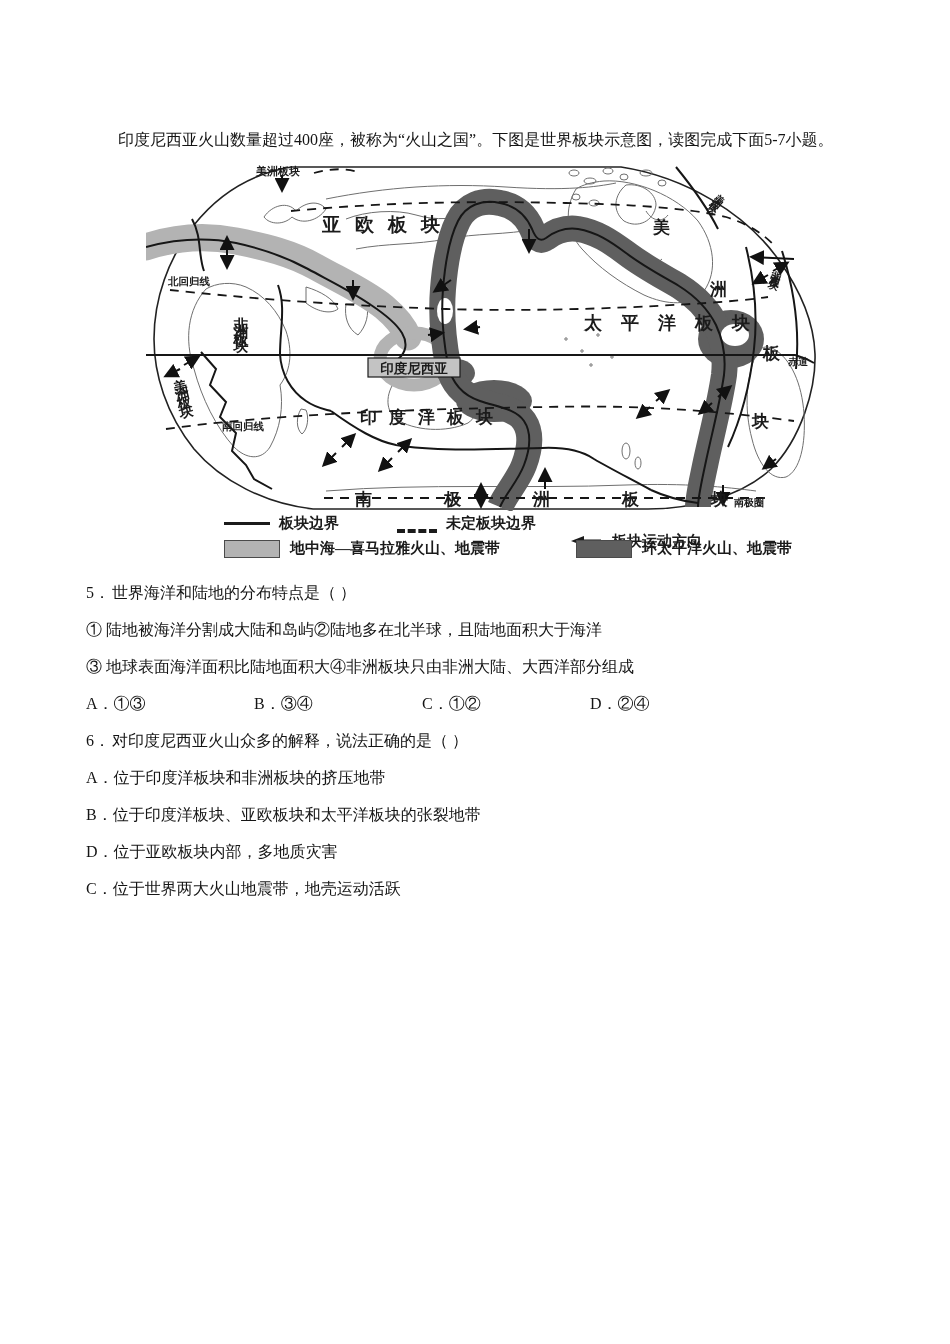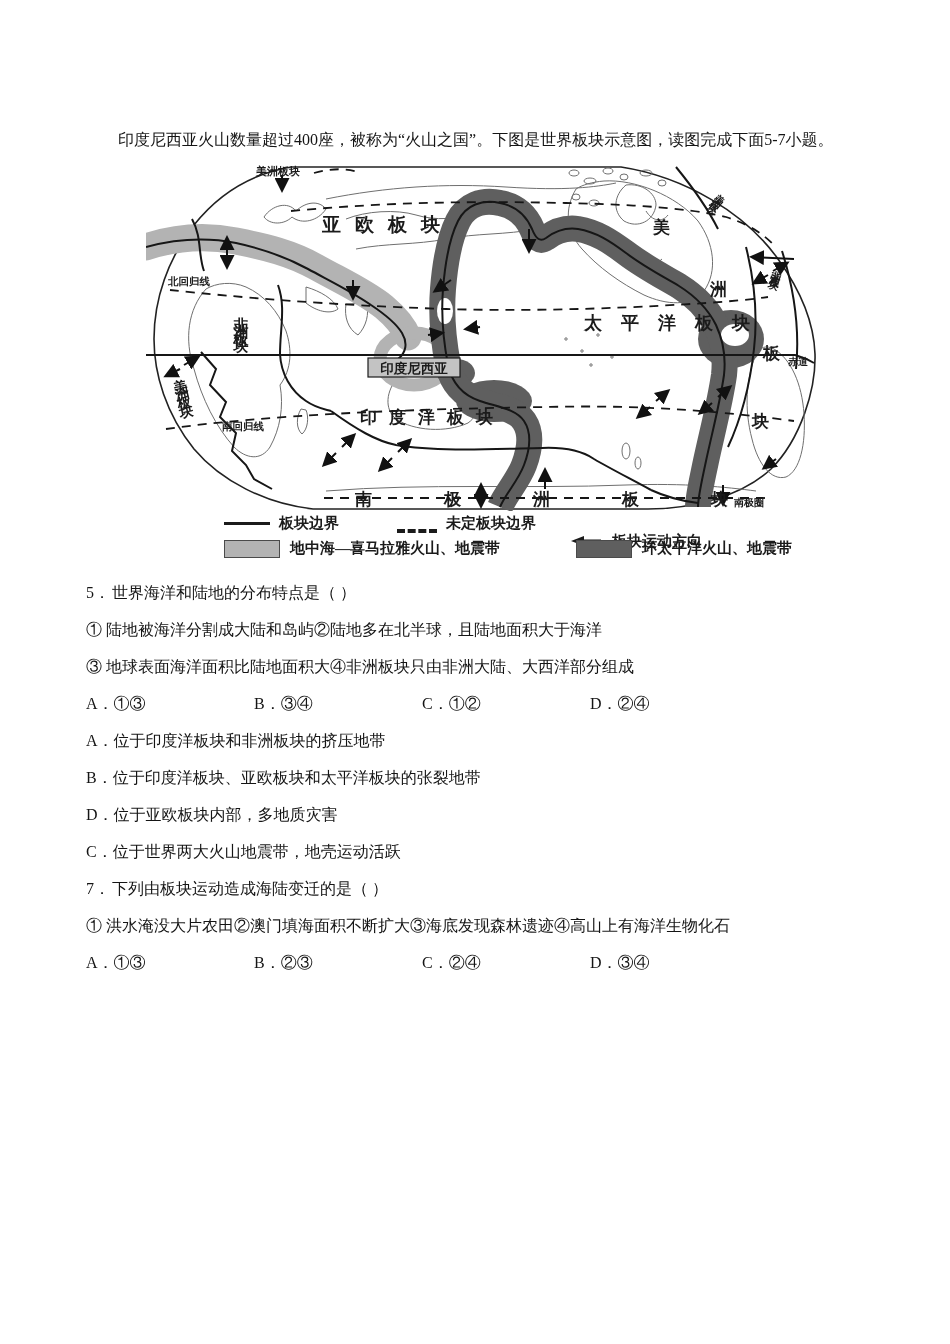--- a/index.html
+++ b/index.html
@@ -222,32 +222,26 @@
           <span class="qnum">5．</span><span>世界海洋和陆地的分布特点是（  ）</span>
         </div>
         <div class="qline">① 陆地被海洋分割成大陆和岛屿②陆地多在北半球，且陆地面积大于海洋</div>
         <div class="qline">③ 地球表面海洋面积比陆地面积大④非洲板块只由非洲大陆、大西洋部分组成</div>
         <div class="qline choices-row">
           <span class="ch">A．①③</span><span class="ch">B．③④</span><span class="ch">C．①②</span><span>D．②④</span>
         </div>
       </div>
 
       <div>
+        <div class="qline">
+          <span class="qnum">6．</span><span>对印度尼西亚火山众多的解释，说法正确的是（  ）</span>
+        </div>
         <div class="qline">A．位于印度洋板块和非洲板块的挤压地带</div>
         <div class="qline">B．位于印度洋板块、亚欧板块和太平洋板块的张裂地带</div>
         <div class="qline">D．位于亚欧板块内部，多地质灾害</div>
         <div class="qline">C．位于世界两大火山地震带，地壳运动活跃</div>
       </div>
 
-      <div>
-        <div class="qline">
-          <span class="qnum">7．</span><span>下列由板块运动造成海陆变迁的是（  ）</span>
-        </div>
-        <div class="qline">① 洪水淹没大片农田②澳门填海面积不断扩大③海底发现森林遗迹④高山上有海洋生物化石</div>
-        <div class="qline choices-row">
-          <span class="ch">A．①③</span><span class="ch">B．②③</span><span class="ch">C．②④</span><span>D．③④</span>
-        </div>
-      </div>
 
     </div>
 
   </div>
 </div>
 
 </body></html>

